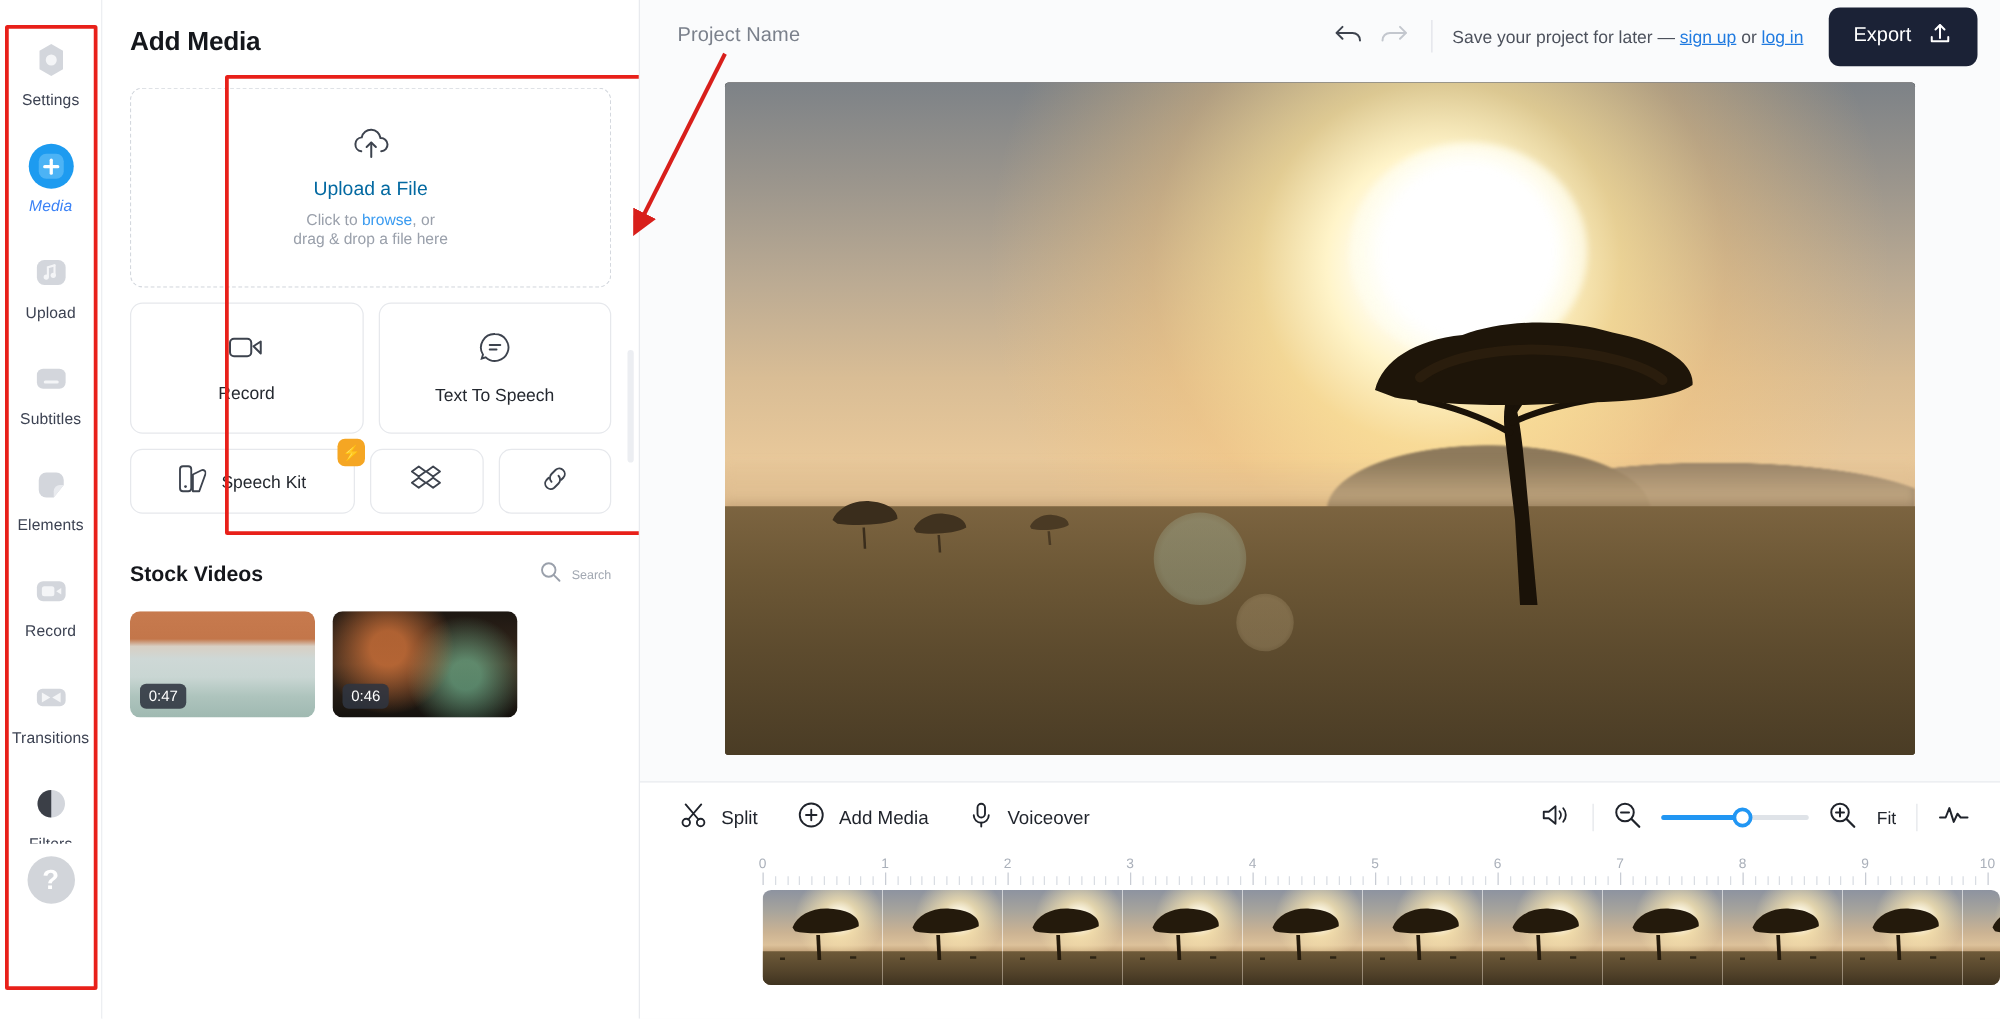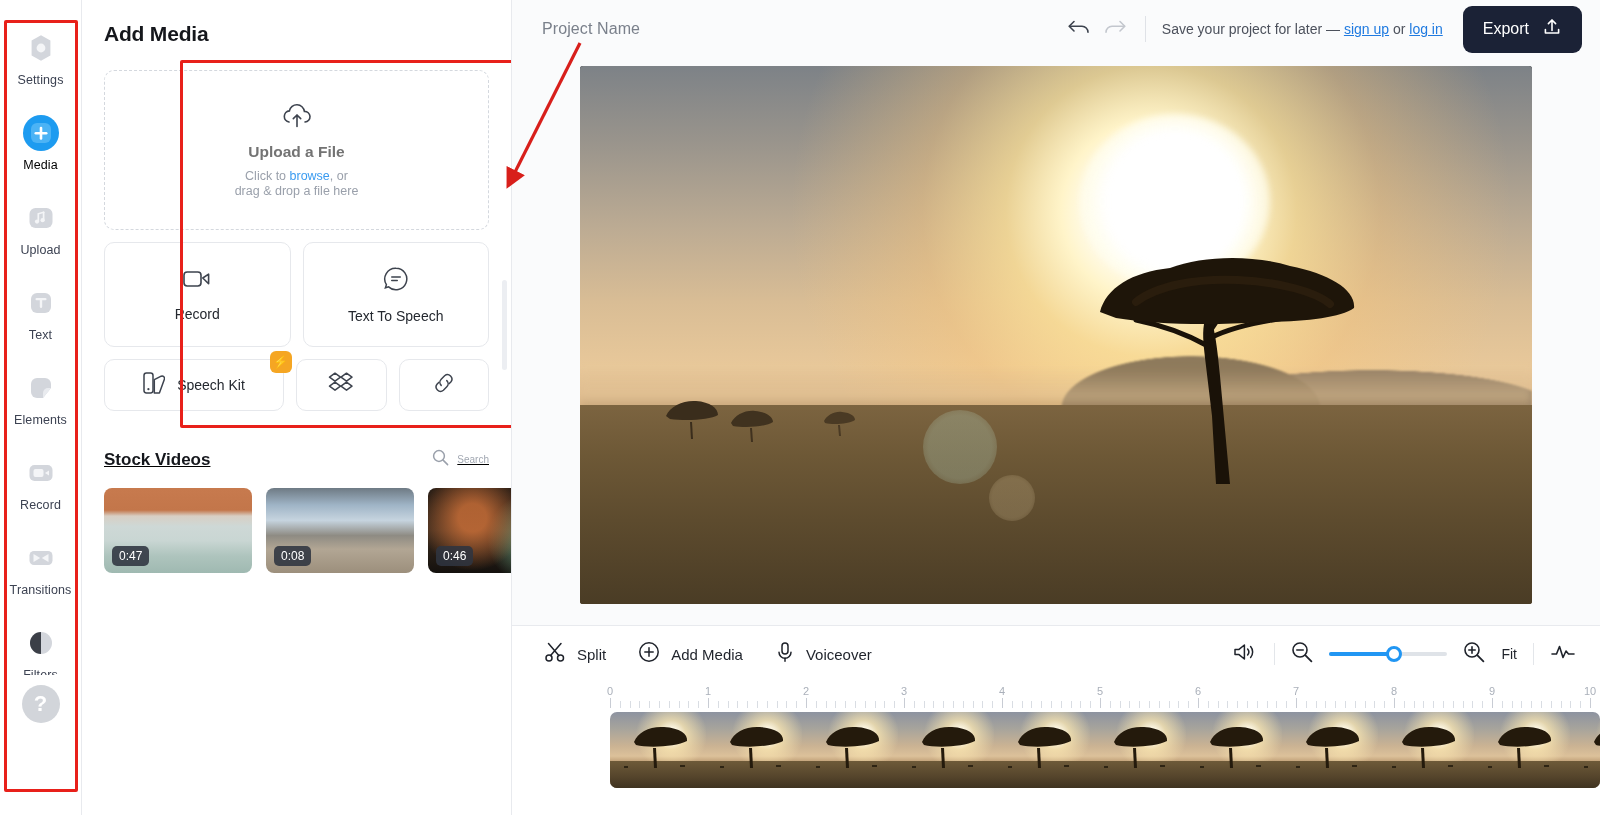--- a/index.html
+++ b/index.html
@@ -30,21 +30,21 @@
   }
   .rail-ico {
     width: 40px; height: 40px;
     display: flex; align-items: center; justify-content: center;
     margin-bottom: 5px;
   }
   .rail-lbl {
     font-size: 12.5px; color: #3c4252; letter-spacing: .1px;
     line-height: 14px; white-space: nowrap;
   }
-  .rail-item.active .rail-lbl { color: #000000; }
+  .rail-item.active .rail-lbl { color: #3b82f6; font-style: italic; }
   .rail-item.clipped { margin-bottom: 4px; }
   .rail-lbl.clipped {
     height: 7px; overflow: hidden; color: #3c4252;
   }
   #rail-help {
     margin-top: 2px; width: 38px; height: 38px; border-radius: 50%;
     background: #d2d5da; display: flex; align-items: center; justify-content: center;
     color: #ffffff; font-size: 22px; font-weight: bold; cursor: pointer;
   }
 
@@ -69,21 +69,21 @@
   }
   #panel-scroll { padding: 0 22px; }
 
   #addmedia-box { margin-top: 24px; position: relative; }
   #dropzone {
     border: 1.5px dashed #d4d8de; border-radius: 10px;
     height: 160px;
     display: flex; flex-direction: column; align-items: center; justify-content: center;
     cursor: pointer;
   }
-  #dropzone-title { font-size: 15.5px; color: #737373; margin-top: 9px; font-weight: bold; }
+  #dropzone-title { font-size: 15.5px; color: #0369a1; margin-top: 9px; }
   #dropzone-sub {
     font-size: 12.5px; color: #9aa0ab; margin-top: 8px; text-align: center; line-height: 15px;
   }
   #dropzone-sub .lnk { color: #3a9bf0; }
 
   .btn-row { display: flex; gap: 12px; margin-top: 12px; }
   .big-btn {
     flex: 1; height: 105px; border: 1px solid #e6e8ec; border-radius: 10px;
     display: flex; flex-direction: column; align-items: center; justify-content: center;
     background: #fff; cursor: pointer;
@@ -111,21 +111,20 @@
     position: absolute; left: 98px; top: 60px;
     width: 398px; height: 368px;
     border: 3px solid #e8201a; border-radius: 2px;
     pointer-events: none; z-index: 35;
   }
 
   
   #stock-head {
     display: flex; align-items: center; justify-content: space-between;
     margin-top: 38px;
-    text-decoration: underline;
   }
   #stock-title { font-size: 17px; font-weight: bold; color: #15171c; }
   #stock-search { display: flex; align-items: center; gap: 8px; cursor: pointer; }
   #stock-search .lbl { font-size: 10px; color: #a2a8b2; }
   #stock-grid { display: flex; gap: 14px; margin-top: 18px; }
   .stock-card {
     width: 148px; height: 85px; border-radius: 8px; overflow: hidden;
     position: relative; flex: 0 0 148px; cursor: pointer;
   }
   .stock-dur {
@@ -334,31 +333,30 @@
           <rect x="3.5" y="5" width="23" height="20" rx="6" fill="#d3d6dc"></rect>
           <path d="M17.6 9.3 L12.3 10.8 L12.3 18.2" stroke="#f4f5f7" stroke-width="1.7" fill="none" stroke-linecap="round"></path>
           <circle cx="11" cy="18.6" r="2.1" fill="#f4f5f7"></circle>
           <circle cx="16.6" cy="17.2" r="2.1" fill="#f4f5f7"></circle>
           <path d="M17.6 9.3 L17.6 17.2" stroke="#f4f5f7" stroke-width="1.7" fill="none" stroke-linecap="round"></path>
         </svg>
       </span>
       <span class="rail-lbl">Upload</span>
     </div>
 
-
     <div class="rail-item">
       <span class="rail-ico">
         <svg width="30" height="30" viewBox="0 0 30 30">
-          <rect x="5" y="5" width="20" height="20" rx="6" fill="#d3d6dc"></rect>
-          <rect x="9.5" y="10" width="11" height="2.3" rx="1.1" fill="#f4f5f7"></rect>
-          <rect x="13.8" y="10" width="2.4" height="10" rx="1.2" fill="#f4f5f7"></rect>
+          <rect x="3.5" y="7" width="23" height="16" rx="5" fill="#d3d6dc"></rect>
+          <rect x="9" y="16.4" width="12" height="2.4" rx="1.2" fill="#f4f5f7"></rect>
         </svg>
       </span>
-      <span class="rail-lbl">Text</span>
-    </div>
+      <span class="rail-lbl">Subtitles</span>
+    </div>
+
 
     <div class="rail-item">
       <span class="rail-ico">
         <svg width="30" height="30" viewBox="0 0 30 30">
           <path d="M5 11 a6 6 0 0 1 6-6 h8 a6 6 0 0 1 6 6 v4 l-8 10 h-6 a6 6 0 0 1 -6-6 Z" fill="#d3d6dc"></path>
           <path d="M25 15 l-8 10 v-5 a5 5 0 0 1 5-5 Z" fill="#e9ebef"></path>
         </svg>
       </span>
       <span class="rail-lbl">Elements</span>
     </div>
@@ -492,24 +490,20 @@
             </svg>
           </span>
           <span class="lbl">Search</span>
         </div>
       </div>
 
       <div id="stock-grid">
         <div class="stock-card">
           <div class="thumb-ocean"></div>
           <span class="stock-dur">0:47</span>
-        </div>
-        <div class="stock-card">
-          <div class="thumb-valley"></div>
-          <span class="stock-dur">0:08</span>
         </div>
         <div class="stock-card">
           <div class="thumb-city"></div>
           <span class="stock-dur">0:46</span>
         </div>
       </div>
 
     </div>
 
     <div id="panel-sbar"></div>

